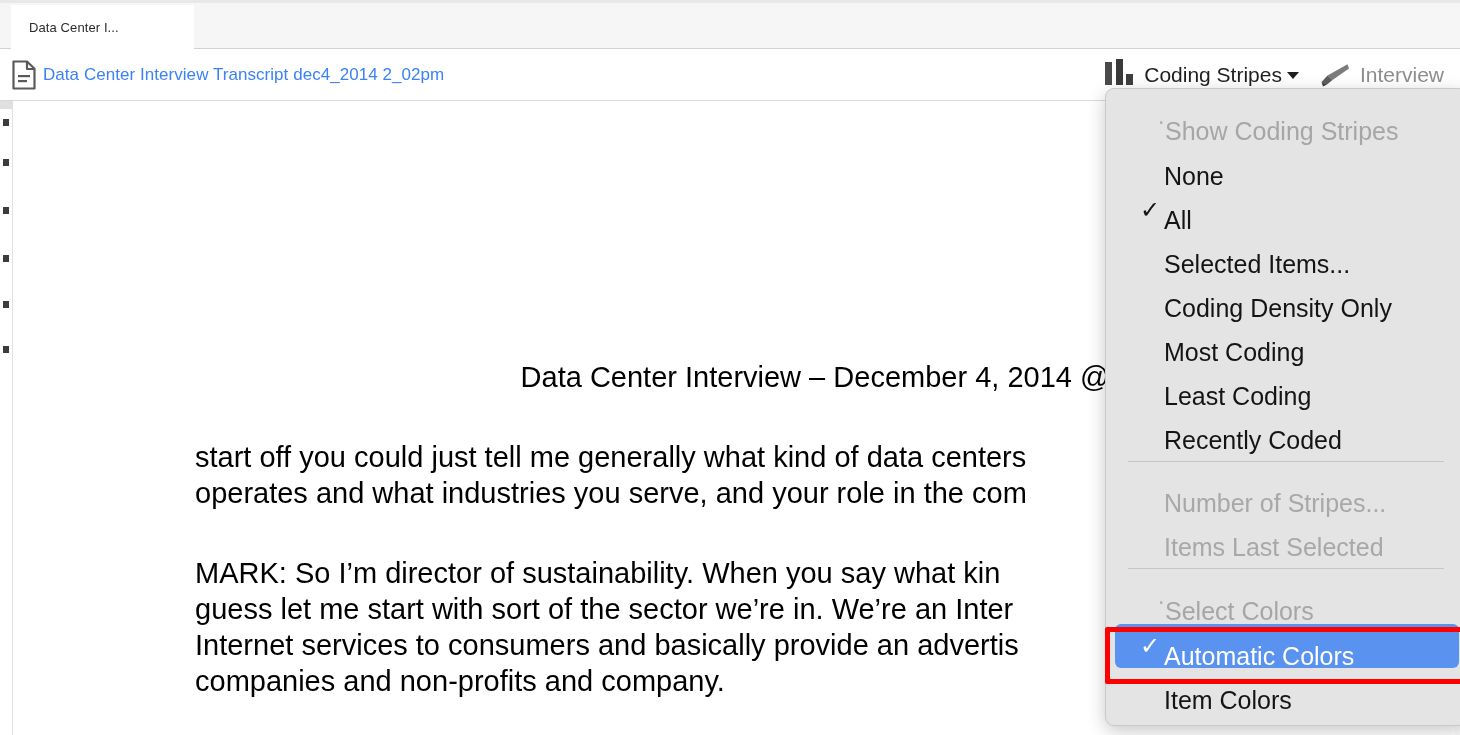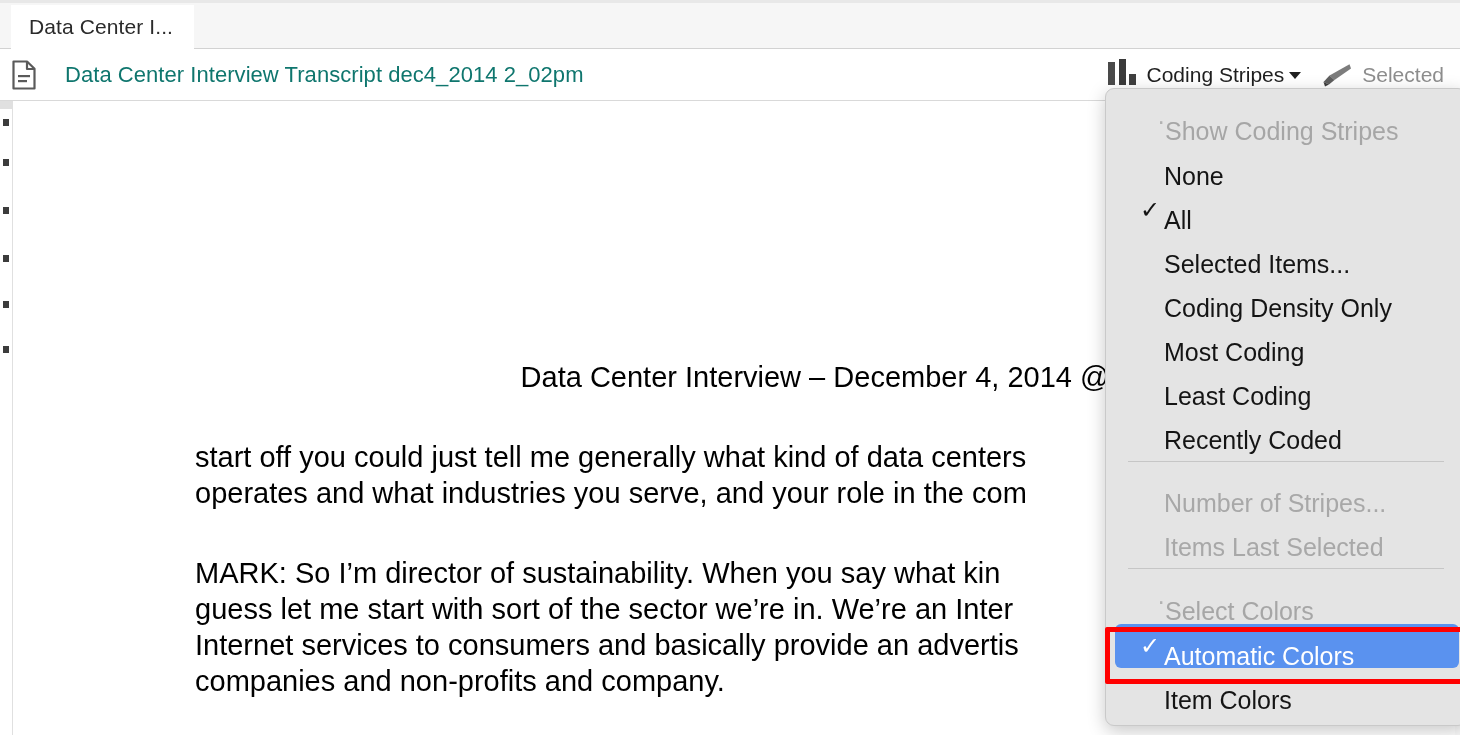--- a/index.html
+++ b/index.html
@@ -22,36 +22,36 @@
     position:absolute; left:0; top:0; width:1460px; height:3px;
     background:#e8e8e8;
   }
   .tab{
     position:absolute; left:11px; top:5px; height:44px; width:183px;
     background:#ffffff;
     display:flex; align-items:center;
     padding-left:18px;
   }
   .tab .tab-label{
-    font-size:21px; color:#2b2b2b; letter-spacing:0.1px; white-space:nowrap;
+    font-size:13px; color:#2b2b2b; letter-spacing:0.1px; white-space:nowrap;
   }
 
   
   .docheader{
     position:absolute; left:0; top:49px; width:1460px; height:52px;
     background:#ffffff;
     border-bottom:1px solid #d9d9d9;
     display:flex; align-items:center;
   }
   .docicon{
     margin-left:11px; width:26px; height:30px; flex:none;
     position:relative;
   }
   .doctitle{
-    margin-left:28px; font-size:22px; color:#0f766e; white-space:nowrap;
+    margin-left:6px; font-size:17px; color:#3b82f6; white-space:nowrap;
     letter-spacing:0.05px;
   }
 
   .toolbar-right{
     position:absolute; right:16px; top:49px; height:52px;
     display:flex; align-items:flex-start;
   }
   .tb-item{ display:flex; align-items:center; height:52px; }
   .stripes-icon{
     width:28px; height:26px; position:relative; margin-right:11px; margin-left:8px;
@@ -198,21 +198,21 @@
       <span class="caret"></span>
     </div>
     <div class="tb-item">
       <span class="hl-icon">
         <svg width="34" height="26" viewBox="0 0 34 26">
           <path d="M30.5 2.2 L32 6.5 L15.5 18 L10.5 13.5 Z" fill="#7c7c7c"></path>
           <path d="M10.5 13.5 L15.5 18 L10 22.5 L4.5 20 Z" fill="#5e5e5e"></path>
           <path d="M4.5 20 L10 22.5 L6 24.5 Z" fill="#3d3d3d"></path>
         </svg>
       </span>
-      <span class="tb-label dim">Selected</span>
+      <span class="tb-label dim">Interview</span>
     </div>
   </div>
 
   <div class="docbody">
 
     <div class="stripe-gutter">
       <div class="gtop"></div>
       <div class="stripe-mark" style="top:18px;"></div>
       <div class="stripe-mark" style="top:58px;"></div>
       <div class="stripe-mark" style="top:106px;"></div>

